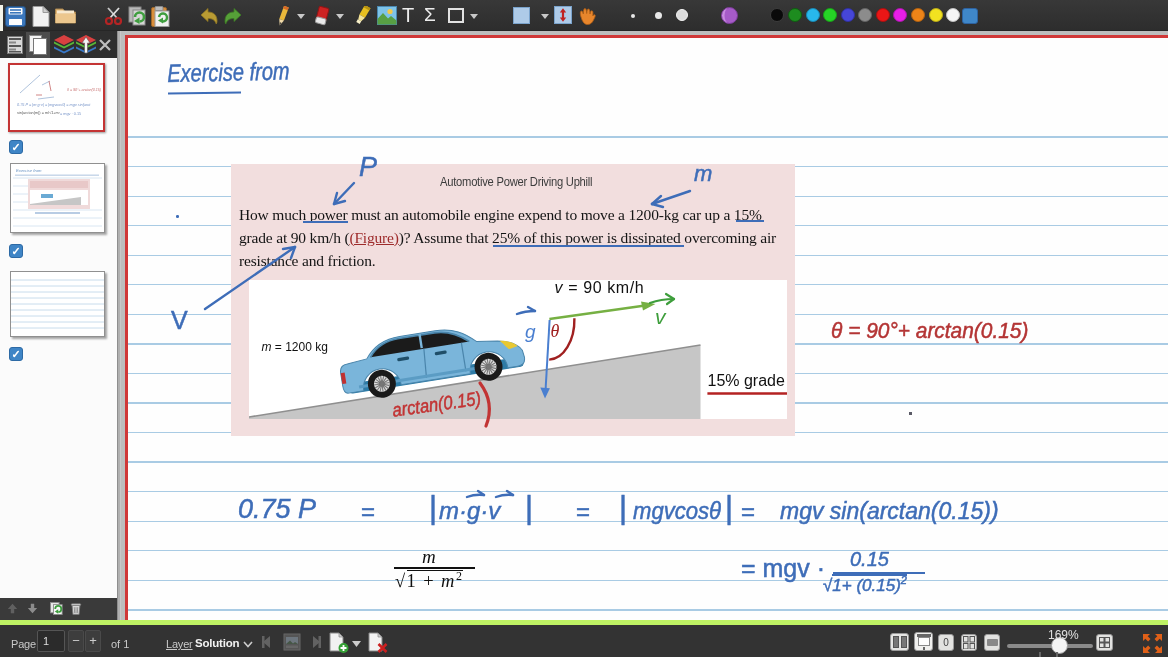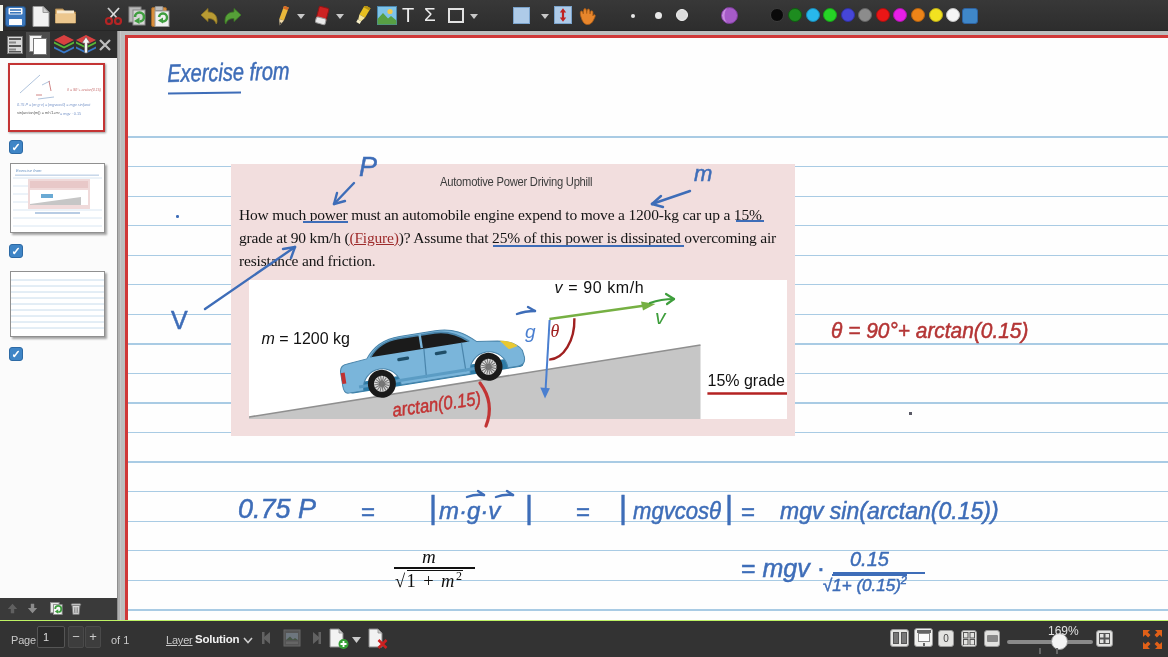--- a/index.html
+++ b/index.html
@@ -28,21 +28,21 @@
 #page { position:absolute; left:4px; top:4px; width:1043px; height:585px; background:#fefefe; }
 .rule { position:absolute; left:2px; width:1041px; height:1.4px; background:#a9cbe4; }
 #redL { position:absolute; left:0; top:0; width:2.5px; height:585px; background:#d03838; }
 #redT { position:absolute; left:0; top:0; width:1043px; height:2.5px; background:#d03838; }
 
 
 .hw { color:#3e6db8; font-family:"Liberation Sans",sans-serif; -webkit-text-stroke:0.5px #3e6db8; }
 .serif { font-family:"Liberation Serif",serif; }
 
 
-#status { position:absolute; left:0; top:620px; width:1168px; height:37px; background:#333333; border-top:1px solid #bef264; color:#c9c9c9; font-size:12px; }
+#status { position:absolute; left:0; top:620px; width:1168px; height:37px; background:#333333; border-top:5px solid #bef264; color:#c9c9c9; font-size:12px; }
 .sbtn { position:absolute; background:#e2e2e0; border:1px solid #9a9a9a; border-radius:3px; }
 </style>
 </head>
 <body>
 <div id="app">
 
 <div id="toolbar">
   <div class="abs" style="left:0;top:5px;width:3px;height:26px;background:#f5f5ea;"></div>
 
   <svg class="ico" style="left:5px" width="21" height="21">
@@ -377,21 +377,21 @@
           <line x1="300.4" y1="39" x2="398" y2="25.2" stroke="#76b043" stroke-width="2.4"></line>
           <polygon points="406.4,24 392,21.5 394,30.5" fill="#76b043"></polygon>
 
           <line x1="300.6" y1="40" x2="296.5" y2="111" stroke="#4a7fd0" stroke-width="2"></line>
           <polygon points="296,118.6 291.3,107.5 300.9,108.2" fill="#4a7fd0"></polygon>
 
           <path d="M 325.4,38.2 A 25.5 40 0 0 1 300.2,79.6" fill="none" stroke="#a02020" stroke-width="2.4"></path>
 
           <line x1="458.4" y1="113.5" x2="538" y2="113.5" stroke="#b42222" stroke-width="2.6"></line>
         </svg>
-        <div class="abs" style="left:13px; top:50px; font-size:16px; color:#111;"><i>m</i> = 1200 kg</div>
+        <div class="abs" style="left:13px; top:60px; font-size:12px; color:#111;"><i>m</i> = 1200 kg</div>
         <div class="abs" style="left:306px; top:-1px; font-size:16px; letter-spacing:0.6px; color:#111;"><i>v</i> = 90 km/h</div>
         <div class="abs" style="left:459px; top:92px; font-size:16px; color:#111;">15% grade</div>
         <div class="abs serif" style="left:302px; top:41px; font-size:18px; font-style:italic; color:#a02020;">θ</div>
       </div>
 
     </div>
 
 
     <svg class="abs" width="1043" height="585" viewBox="0 0 1043 585" style="left:0;top:0;pointer-events:none;">
       <g stroke="#3e6db8" stroke-width="2.4" fill="none" stroke-linecap="round">
@@ -443,21 +443,21 @@
     <div class="abs hw" style="left:494px; top:455px; font-size:31px;">|</div>
     <div class="abs hw" style="left:508px; top:462px; font-size:24px; font-style:italic; transform:scaleX(0.92); transform-origin:left top;">mgvcosθ</div>
     <div class="abs hw" style="left:600px; top:455px; font-size:31px;">|</div>
     <div class="abs hw" style="left:616px; top:463px; font-size:24px;">=</div>
     <div class="abs hw" style="left:655px; top:463px; font-size:23px; font-style:italic;">mgv sin(arctan(0.15))</div>
 
     <div class="abs serif" style="left:297px; top:511px; font-size:19px; font-style:italic; color:#111;">m</div>
     <div class="abs" style="left:269px; top:532px; width:81px; height:1.6px; background:#111;"></div>
     <div class="abs serif" style="left:270px; top:534px; font-size:18.5px; letter-spacing:1.4px; color:#111;">√<span style="border-top:1.4px solid #111;text-align:right;">1 + <i>m</i><sup style="font-size:12px;">2</sup></span></div>
 
-    <div class="abs hw" style="left:616px; top:519px; font-size:25px;">= <span style="font-style:italic;">mgv</span> ·</div>
+    <div class="abs hw" style="left:616px; top:519px; font-size:25px;">= <span style="">mgv</span> ·</div>
     <div class="abs hw" style="left:725px; top:513px; font-size:20px; font-style:italic;">0.15</div>
     <div class="abs" style="left:708px; top:537px; width:92px; height:2.4px; background:#3e6db8;"></div>
     <div class="abs hw" style="left:698px; top:539px; font-size:17px; font-style:italic;">√<span style="border-top:2px solid #3e6db8;">1+ (0.15)<sup style="font-size:11px;">2</sup></span></div>
   </div>
 </div>
 
 <div id="status">
   <div class="abs" style="left:11px;top:13px;font-size:11px;letter-spacing:-0.2px;">Page</div>
   <div class="abs" style="left:37px;top:5px;width:28px;height:22px;background:#2b2b2b;border:1px solid #555;border-radius:2px;color:#ddd;padding:4px 0 0 5px;font-size:11px;">1</div>
   <div class="abs" style="left:68px;top:5px;width:16px;height:22px;background:#3d3d3d;border:1px solid #4a4a4a;border-radius:2px;color:#ccc;text-align:center;line-height:20px;font-size:13px;">−</div>

